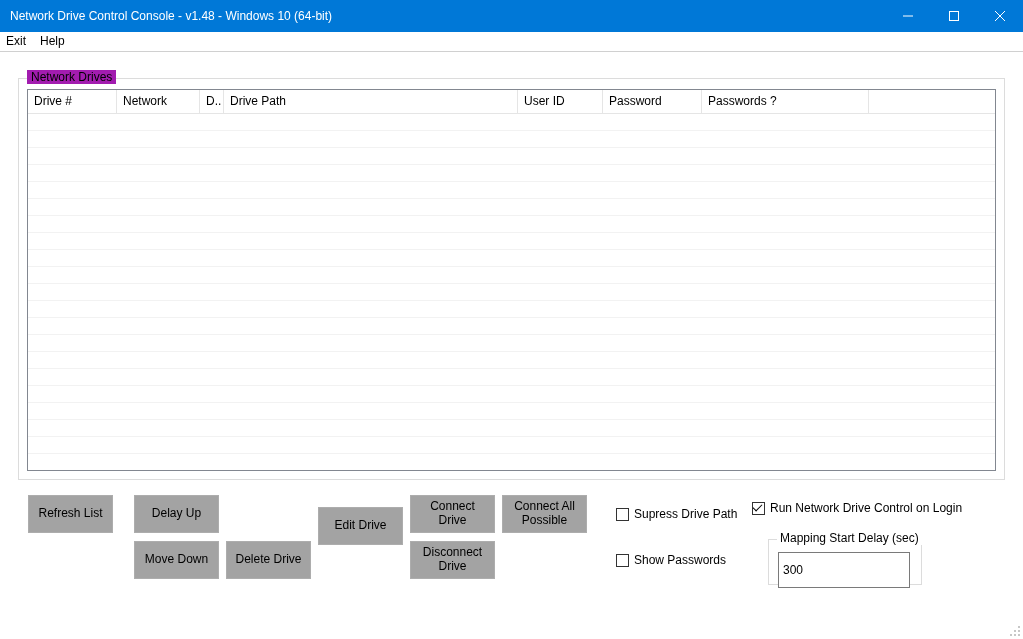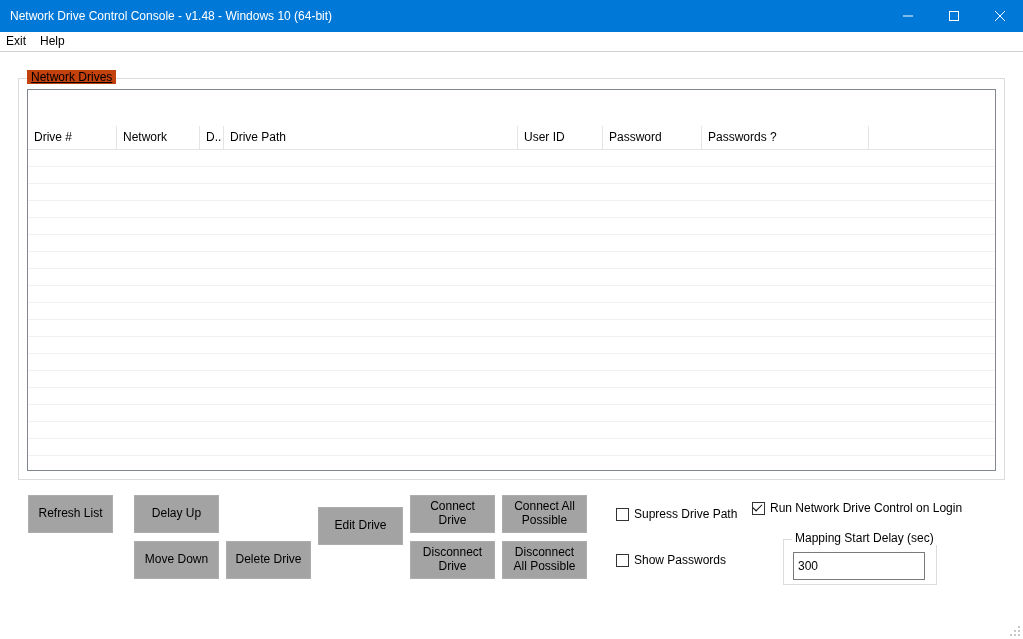--- a/index.html
+++ b/index.html
@@ -64,40 +64,38 @@
     .group {
       position: relative;
       border: 1px solid #dcdcdc;
       margin-top: 6px;
       height: 402px;
     }
     .group-label {
       position: absolute;
       top: -9px;
       left: 8px;
-      background: #c2410c;
+      background: #a21caf;
       padding: 0 4px;
-      text-decoration: underline;
     }
     
     .listview {
       position: absolute;
       left: 8px;
       right: 8px;
       top: 10px;
       bottom: 8px;
       border: 1px solid #828790;
       background: #fff;
       overflow: hidden;
     }
     .lv-header {
       display: flex;
       height: 24px;
       background: #fff;
-      margin-top: 36px;
     }
     .lv-col {
       border-right: 1px solid #e5e5e5;
       border-bottom: 1px solid #e5e5e5;
       padding: 4px 6px 0 6px;
       white-space: nowrap;
       overflow: hidden;
       text-overflow: clip;
     }
     .lv-body {
@@ -155,36 +153,35 @@
     }
     .checkbox .lbl { line-height: 1.2; }
     
     .delay-group {
       position: absolute;
       border: 1px solid #dcdcdc;
       left: 750px;
       top: 44px;
       width: 154px;
       height: 46px;
-      margin-left: 15px;
     }
     .delay-group .grplbl {
       position: absolute;
       top: -9px;
       left: 8px;
       background: #fff;
       padding: 0 3px;
       white-space: nowrap;
     }
     .delay-group input {
       position: absolute;
       left: 9px;
       top: 12px;
       width: 132px;
-      height: 28px;
+      height: 36px;
       border: 1px solid #7a7a7a;
       padding: 2px 4px;
       font-family: inherit;
       font-size: 12px;
     }
     
     .grip {
       position: absolute;
       right: 2px;
       bottom: 2px;
@@ -269,21 +266,20 @@
 
     <div class="btn" style="left:10px;top:0">Refresh List</div>
     <div class="btn" style="left:116px;top:0">Delay Up</div>
     <div class="btn" style="left:300px;top:12px">Edit Drive</div>
     <div class="btn" style="left:392px;top:0">Connect Drive</div>
     <div class="btn" style="left:484px;top:0">Connect All Possible</div>
 
     <div class="btn" style="left:116px;top:46px">Move Down</div>
     <div class="btn" style="left:208px;top:46px">Delete Drive</div>
     <div class="btn" style="left:392px;top:46px">Disconnect Drive</div>
-    <div class="btn" style="left:484px;top:46px">Disconnect All Possible</div>
 
     <div class="checkbox" style="left:598px;top:12px">
       <div class="box"></div>
       <div class="lbl">Supress Drive Path</div>
     </div>
     <div class="checkbox" style="left:598px;top:58px">
       <div class="box"></div>
       <div class="lbl">Show Passwords</div>
     </div>
     <div class="checkbox checked" style="left:734px;top:6px;width:230px">

